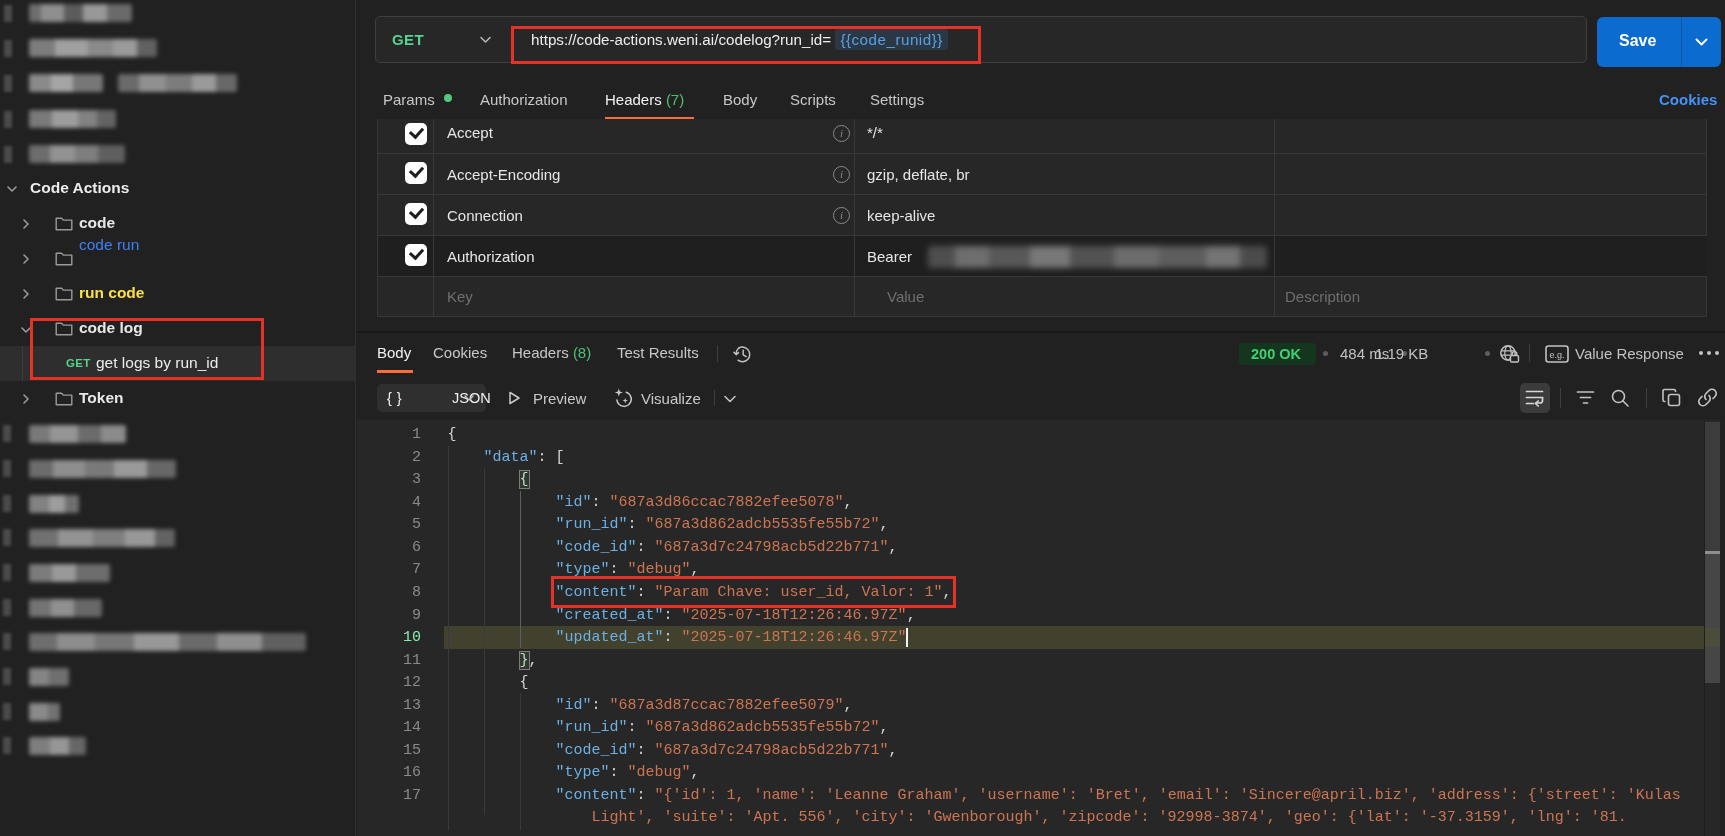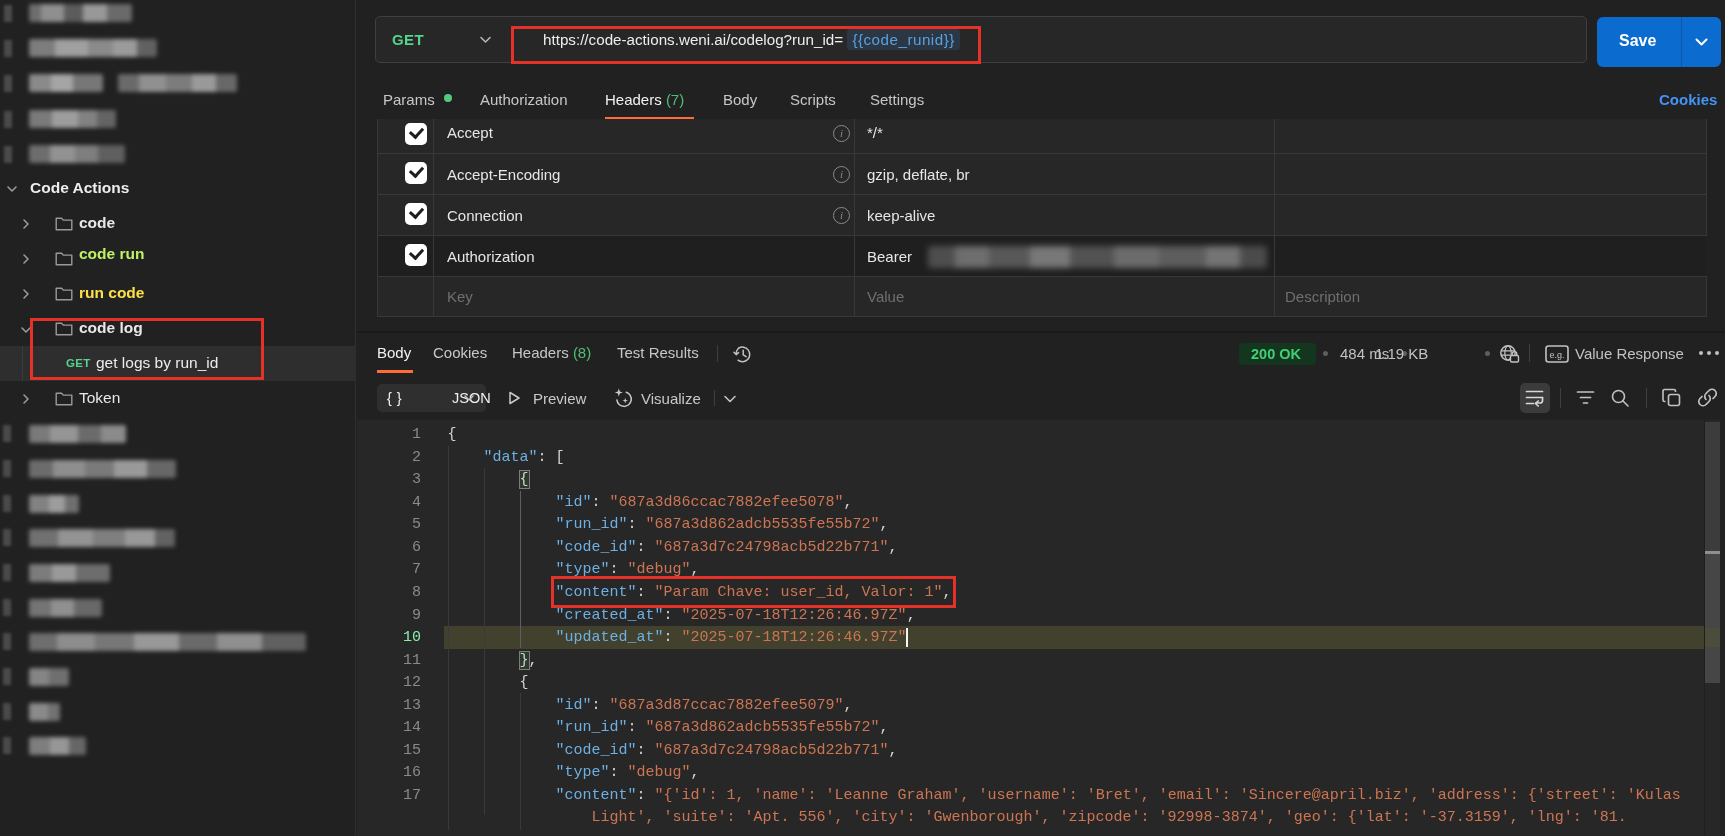--- a/index.html
+++ b/index.html
@@ -57,21 +57,21 @@
         <path d="M1.2 2.2h5.4l1.7 1.9h8.5v9.7H1.2z" fill="none" stroke="#9a9a9a" stroke-width="1.4" stroke-linejoin="round"></path>
       </svg>
     <div class="lbl" style="left:79px;top:214px;font-size:15.5px;font-weight:700;color:#e8e8e8;">code</div>
 
     <svg class="abs" style="left:21px;top:253px;" width="11" height="12" viewBox="0 0 11 12">
         <path d="M3 2l4 4-4 4" fill="none" stroke="#9a9a9a" stroke-width="1.6" stroke-linecap="round" stroke-linejoin="round"></path>
       </svg>
     <svg class="abs" style="left:55px;top:251px;" width="18" height="15" viewBox="0 0 18 15">
         <path d="M1.2 2.2h5.4l1.7 1.9h8.5v9.7H1.2z" fill="none" stroke="#9a9a9a" stroke-width="1.4" stroke-linejoin="round"></path>
       </svg>
-    <div class="lbl" style="left:79px;top:245px;font-size:15.5px;font-weight:700;color:#bef264;">code run</div>
+    <div class="lbl" style="left:79px;top:236px;font-size:15.5px;font-weight:400;color:#3b82f6;">code run</div>
 
     <svg class="abs" style="left:21px;top:288px;" width="11" height="12" viewBox="0 0 11 12">
         <path d="M3 2l4 4-4 4" fill="none" stroke="#9a9a9a" stroke-width="1.6" stroke-linecap="round" stroke-linejoin="round"></path>
       </svg>
     <svg class="abs" style="left:55px;top:286px;" width="18" height="15" viewBox="0 0 18 15">
         <path d="M1.2 2.2h5.4l1.7 1.9h8.5v9.7H1.2z" fill="none" stroke="#9a9a9a" stroke-width="1.4" stroke-linejoin="round"></path>
       </svg>
     <div class="lbl" style="left:79px;top:284px;font-size:15.5px;font-weight:700;color:#fde047;">run code</div>
 
     <svg class="abs" style="left:20px;top:324px;" width="12" height="12" viewBox="0 0 12 12">
@@ -86,21 +86,21 @@
     <div class="abs" style="left:22px;top:346px;width:1px;height:35px;background:#3c3c3c;"></div>
     <div class="lbl" style="left:66px;top:357px;font-size:11.5px;font-weight:700;color:#55d38f;letter-spacing:0.3px;">GET</div>
     <div class="lbl" style="left:96px;top:354px;font-size:15.5px;color:#ececec;">get logs by run_id</div>
 
     <svg class="abs" style="left:21px;top:393px;" width="11" height="12" viewBox="0 0 11 12">
         <path d="M3 2l4 4-4 4" fill="none" stroke="#9a9a9a" stroke-width="1.6" stroke-linecap="round" stroke-linejoin="round"></path>
       </svg>
     <svg class="abs" style="left:55px;top:391px;" width="18" height="15" viewBox="0 0 18 15">
         <path d="M1.2 2.2h5.4l1.7 1.9h8.5v9.7H1.2z" fill="none" stroke="#9a9a9a" stroke-width="1.4" stroke-linejoin="round"></path>
       </svg>
-    <div class="lbl" style="left:79px;top:389px;font-size:15.5px;font-weight:400;color:#e8e8e8;">Token</div>
+    <div class="lbl" style="left:79px;top:389px;font-size:15.5px;font-weight:700;color:#e8e8e8;">Token</div>
 
     <div class="abs" style="left:30px;top:318px;width:234px;height:62px;border:3px solid #e53229;"></div>
 
     <div class="bar" style="left:3px;top:425px;"></div>
     <div class="blr" style="left:29px;top:425px;width:97px;background:linear-gradient(90deg,#7a7a7a 0 22%,#959595 22% 50%,#6b6b6b 50% 74%,#8b8b8b 74% 100%);"></div>
     <div class="bar" style="left:3px;top:460px;"></div>
     <div class="blr" style="left:29px;top:460px;width:147px;background:linear-gradient(90deg,#6c6c6c 0 16%,#8e8e8e 16% 38%,#7a7a7a 38% 58%,#9a9a9a 58% 80%,#676767 80% 100%);"></div>
     <div class="bar" style="left:3px;top:495px;"></div>
     <div class="blr" style="left:29px;top:495px;width:50px;background:linear-gradient(90deg,#828282 0 40%,#9d9d9d 40% 72%,#6f6f6f 72% 100%);"></div>
     <div class="bar" style="left:3px;top:529px;"></div>
@@ -119,21 +119,21 @@
     <div class="blr" style="left:29px;top:737px;width:57px;background:linear-gradient(90deg,#7e7e7e 0 36%,#969696 36% 70%,#666 70% 100%);"></div>
   </div>
 
   <div class="abs" id="main" style="left:357px;top:0;width:1368px;height:836px;background:#212121;">
 
     <div class="abs" style="left:18px;top:16px;width:1212px;height:47px;background:#272727;border:1px solid #3f3f3f;border-radius:5px;"></div>
     <div class="lbl" style="left:35px;top:31px;font-size:15px;font-weight:700;color:#55d38f;letter-spacing:0.4px;">GET</div>
     <svg class="abs" style="left:122px;top:35px;" width="13" height="10" viewBox="0 0 13 10">
         <path d="M2 2.5l4.5 4.5L11 2.5" fill="none" stroke="#b5b5b5" stroke-width="1.6" stroke-linecap="round" stroke-linejoin="round"></path>
       </svg>
-    <div class="lbl" style="left:174px;top:31px;font-size:15.2px;color:#ededed;margin-left:12px;">https://code-actions.weni.ai/codelog?run_id= <span style="color:#58a0dd;background:#2c3746;border-radius:3px;padding:2px 5px;letter-spacing:0.5px;">{{code_runid}}</span></div>
+    <div class="lbl" style="left:174px;top:31px;font-size:15.2px;color:#ededed;">https://code-actions.weni.ai/codelog?run_id= <span style="color:#58a0dd;background:#2c3746;border-radius:3px;padding:2px 5px;letter-spacing:0.5px;">{{code_runid}}</span></div>
 
     <div class="abs" style="left:154px;top:26px;width:470px;height:38px;border:3px solid #e53229;"></div>
 
     <div class="abs" style="left:1240px;top:17px;width:124px;height:50px;background:#0b6bce;border-radius:6px;"></div>
     <div class="abs" style="left:1324px;top:17px;width:1px;height:50px;background:#0a58aa;"></div>
     <div class="lbl" style="left:1262px;top:32px;font-size:16px;font-weight:700;color:#fff;">Save</div>
     <svg class="abs" style="left:1337px;top:37px;" width="15" height="11" viewBox="0 0 15 11">
         <path d="M2.5 2.5l5 5 5-5" fill="none" stroke="#fff" stroke-width="2" stroke-linecap="round" stroke-linejoin="round"></path>
       </svg>
 
@@ -174,21 +174,21 @@
     <div class="lbl" style="left:90px;top:207px;font-size:15px;">Connection</div>
     <div class="info" style="left:476px;top:207px;"></div>
     <div class="lbl" style="left:510px;top:207px;font-size:15px;">keep-alive</div>
 
     <div class="cbx" style="left:48px;top:244px;"></div>
     <div class="lbl" style="left:90px;top:248px;font-size:15px;">Authorization</div>
     <div class="lbl" style="left:510px;top:248px;font-size:15px;">Bearer</div>
     <div class="blr" style="left:571px;top:246px;width:339px;height:22px;filter:blur(3px);background:linear-gradient(90deg,#4e4e4e 0 8%,#6e6e6e 8% 18%,#585858 18% 30%,#787878 30% 42%,#525252 42% 55%,#6c6c6c 55% 68%,#5d5d5d 68% 82%,#747474 82% 92%,#4b4b4b 92% 100%);"></div>
 
     <div class="lbl" style="left:90px;top:288px;font-size:15px;color:#6f6f6f;">Key</div>
-    <div class="lbl" style="left:510px;top:288px;font-size:15px;color:#6f6f6f;">Value</div>
+    <div class="lbl" style="left:530px;top:288px;font-size:15px;color:#6f6f6f;">Value</div>
     <div class="lbl" style="left:928px;top:288px;font-size:15px;color:#6f6f6f;">Description</div>
 
     <div class="abs" style="left:0;top:331px;width:1368px;height:2px;background:#191919;"></div>
 
     <div class="lbl" style="left:20px;top:344px;font-size:15px;color:#f2f2f2;">Body</div>
     <div class="abs" style="left:20px;top:370px;width:36px;height:2.5px;background:#ff6c37;"></div>
     <div class="lbl" style="left:76px;top:344px;font-size:15px;color:#c7c7c7;">Cookies</div>
     <div class="lbl" style="left:155px;top:344px;font-size:15px;color:#c7c7c7;">Headers <span style="color:#4fbf75;">(8)</span></div>
     <div class="lbl" style="left:260px;top:344px;font-size:15px;color:#c7c7c7;">Test Results</div>
     <div class="vline" style="left:360px;top:345px;height:17px;"></div>

